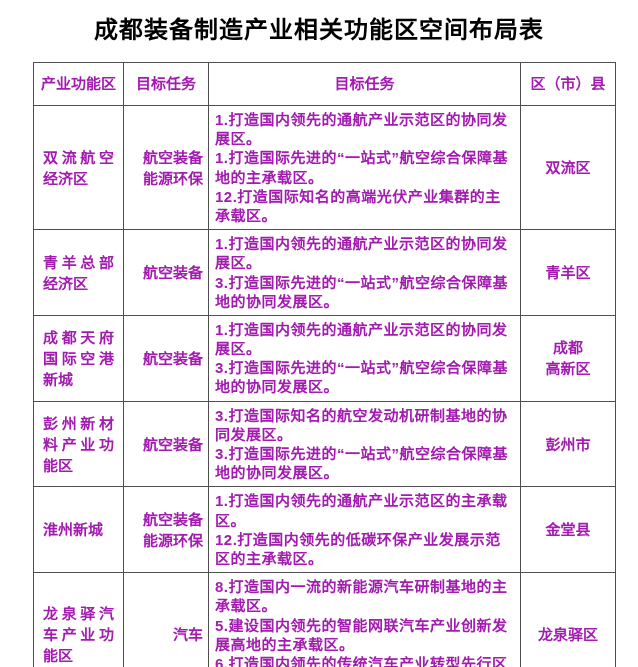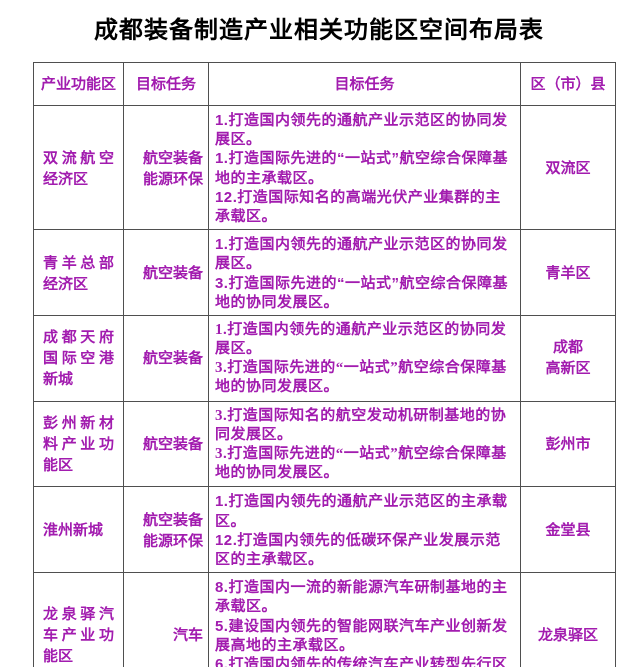--- a/index.html
+++ b/index.html
@@ -52,22 +52,22 @@
   }
   .layout-table th {
     text-align: center;
     padding: 2px 6px;
     line-height: 1.35;
     font-weight: bold;
   }
   tr.hdr { height: 43px; }
   tr.r1 { height: 113px; }
   tr.r2 { height: 82px; }
-  tr.r3 { height: 75px; font-family: Liberation Serif, serif; }
-  tr.r4 { height: 83px; font-family: Liberation Serif, serif; }
+  tr.r3 { height: 75px; }
+  tr.r4 { height: 83px; }
   tr.r5 { height: 80px; }
   tr.r6 { height: 114px; }
   td.zone-cell {
     text-align: justify;
     text-justify: inter-ideograph;
     padding: 4px 9px;
     line-height: 1.4;
   }
   td.field-cell {
     text-align: right;

